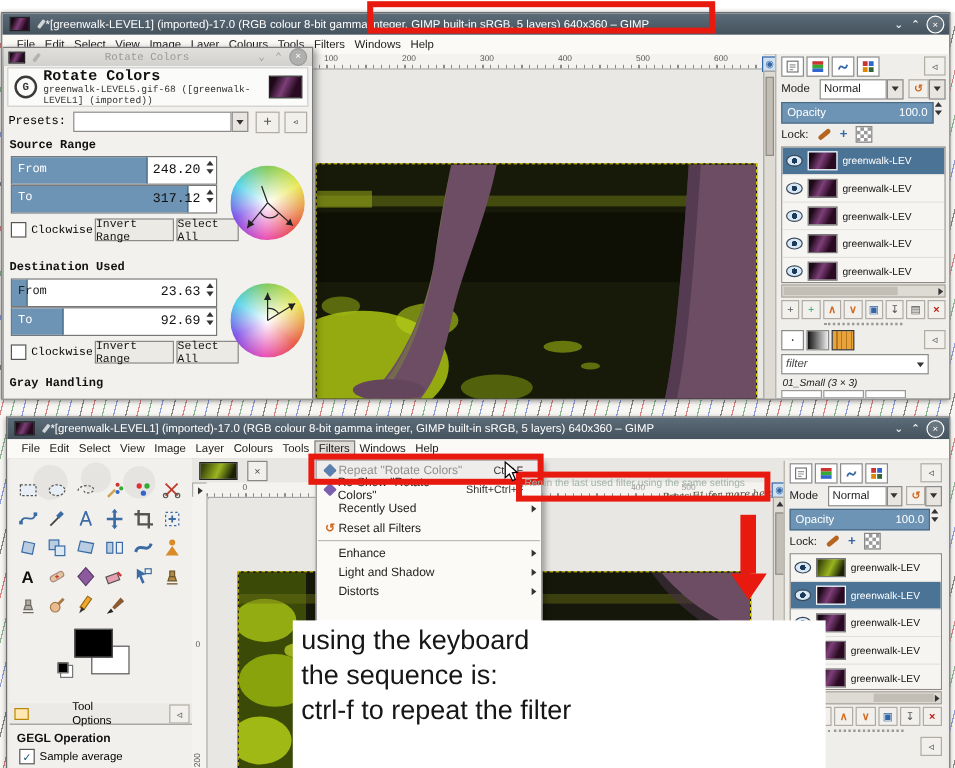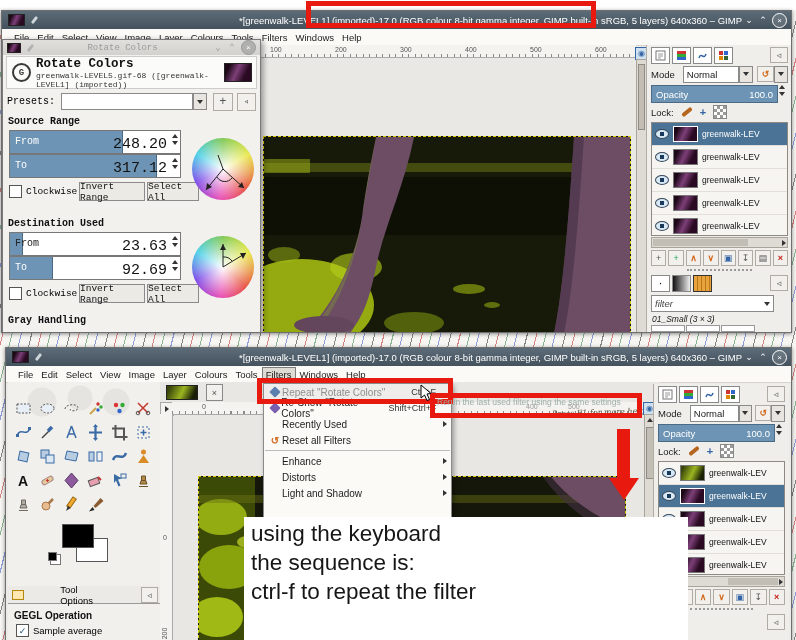--- a/index.html
+++ b/index.html
@@ -9,21 +9,21 @@
       rgba(40,40,40,.55) 0 1px, transparent 1px 9px,
       rgba(190,40,40,.55) 9px 10px, transparent 10px 18px,
       rgba(30,120,50,.5) 18px 19px, transparent 19px 27px,
       rgba(40,70,190,.5) 27px 28px, transparent 28px 37px);}
   .abs{position:absolute;}
   .window{position:absolute;background:#ecebe8;border:1px solid #6e6e6e;
     box-shadow:0 1px 4px rgba(0,0,0,.45);overflow:hidden;}
   .titlebar{position:absolute;left:0;top:0;right:0;height:18px;
     background:linear-gradient(#5c6c78,#44525d);color:#fff;display:flex;
     align-items:center;font-size:9.5px;}
-  .titlebar .ttl{flex:1;text-align:right;white-space:nowrap;overflow:hidden;}
+  .titlebar .ttl{flex:1;text-align:left;white-space:nowrap;overflow:hidden;}
   .winbtn{width:14px;text-align:center;font-size:9px;color:#fff;}
   .closebtn{width:13px;height:13px;border:1px solid #fff;border-radius:50%;
     display:flex;align-items:center;justify-content:center;font-size:8px;
     color:#fff;background:rgba(255,255,255,.12);margin:0 4px 0 2px;}
   .menubar{position:absolute;left:0;right:0;height:16px;background:#fbfaf7;
     border-bottom:1px solid #d8d4cd;display:flex;align-items:center;
     font-size:9.5px;color:#1a1a1a;padding-left:8px;}
   .menubar span{padding:2px 4px;}
   .menubar span.active{background:#dedbd5;border:1px solid #7d7d7d;padding:1px 3px;}
   .thumbp{width:15px;height:10px;border:1px solid #222;
@@ -63,21 +63,21 @@
     display:flex;align-items:center;justify-content:center;font-size:9px;color:#555;}
   .btab{width:17px;height:15px;border:1px solid #8a8a8a;background:#fff;
     display:flex;align-items:center;justify-content:center;}
   .ptnbg{background:repeating-linear-gradient(90deg,#e8a33c 0 3px,#b87818 3px 4px);}
   .grad{background:linear-gradient(90deg,#111,#eee);}
   .dlg{position:absolute;background:#f2f1ee;border:1px solid #7a7a7a;
     box-shadow:2px 2px 6px rgba(0,0,0,.4);font-family:Liberation Mono, monospace;}
   .sliderbox{position:absolute;height:22px;background:#fff;border:1px solid #777;}
   .sfill{position:absolute;left:0;top:0;bottom:0;background:#6d94b4;border-right:1px solid #4a6a86;}
   .slabel{position:absolute;left:5px;top:5px;font-size:10px;}
-  .sval{position:absolute;right:13px;top:5px;font-size:15px;color:#111;}
+  .sval{position:absolute;right:13px;top:5px;font-size:11px;color:#111;}
   .spin{position:absolute;right:2px;top:3px;display:flex;flex-direction:column;gap:3px;}
   .chk{width:11px;height:11px;border:1px solid #555;background:#fff;display:flex;
     align-items:center;justify-content:center;font-size:9px;color:#14507a;}
   .pbtn{border:1px solid #8a8a8a;background:#eceae5;font-size:9.5px;color:#111;
     display:flex;align-items:center;justify-content:center;position:absolute;height:17px;}
   .wheel{position:absolute;width:62px;height:62px;border-radius:50%;
     background:radial-gradient(circle,#fff 0,rgba(255,255,255,0) 72%),
     conic-gradient(from 0deg,#7ec850,#e8e84a 60deg,#e8503c 130deg,#e84ab4 185deg,#7a4ae8 245deg,#4ad0e8 300deg,#7ec850 360deg);}
   .hdr{font-weight:bold;font-size:10px;color:#111;position:absolute;}
   .menu{position:absolute;background:#fbfaf7;border:1px solid #8a8a8a;
@@ -680,29 +680,29 @@
     <div class="mrow">
       <span class="mi"></span>
       <span>Enhance</span>
       <span class="sc"></span>
         <span class="sub">
           <span class="tri-r"></span>
         </span>
     </div>
     <div class="mrow">
       <span class="mi"></span>
-      <span>Distorts</span>
+      <span>Light and Shadow</span>
       <span class="sc"></span>
         <span class="sub">
           <span class="tri-r"></span>
         </span>
     </div>
     <div class="mrow">
       <span class="mi"></span>
-      <span>Light and Shadow</span>
+      <span>Distorts</span>
       <span class="sc"></span>
         <span class="sub">
           <span class="tri-r"></span>
         </span>
     </div>
   </div>
 
   <div class="panel" style="left:647px;top:36px;width:135px;height:257px;">
     <div class="prow" style="top:2px;height:16px;gap:2px;">
       <span class="btab">

